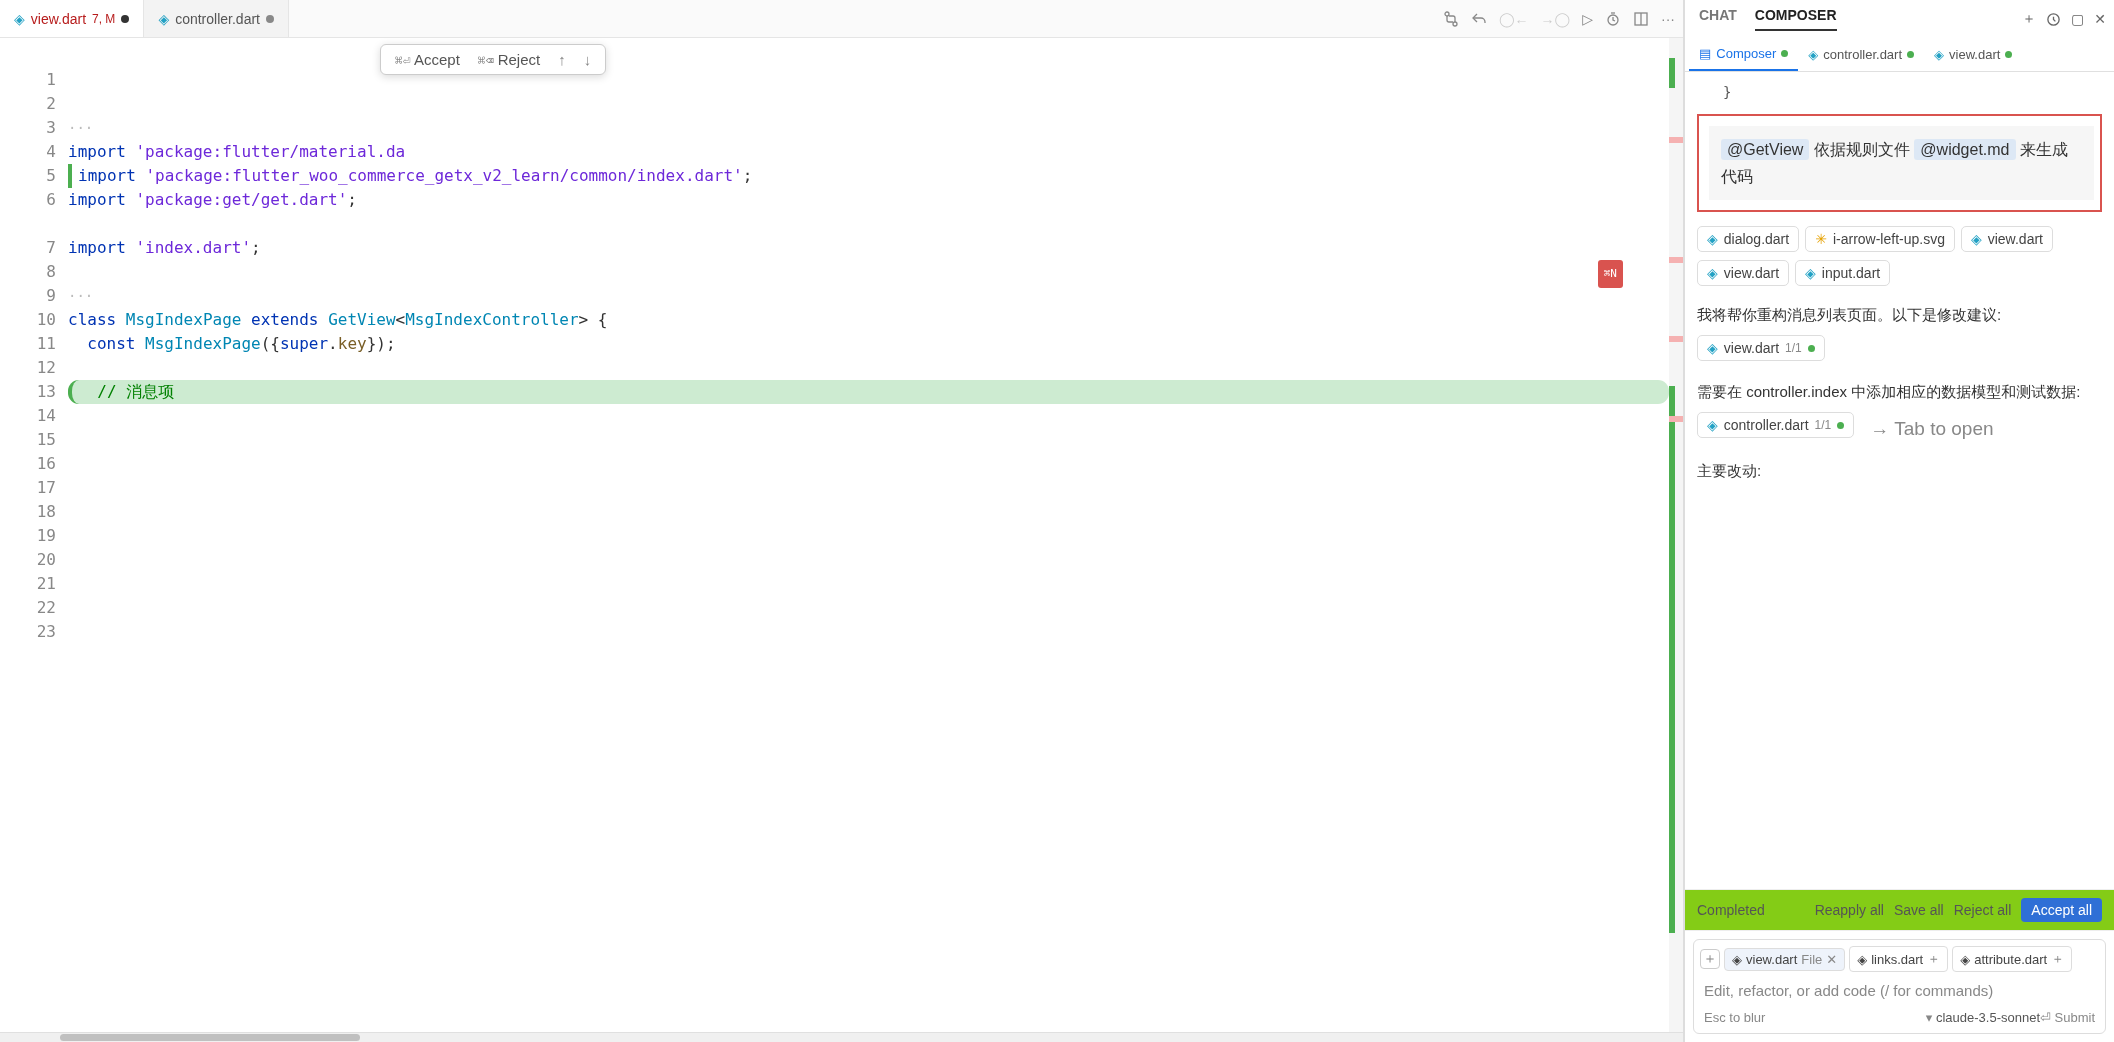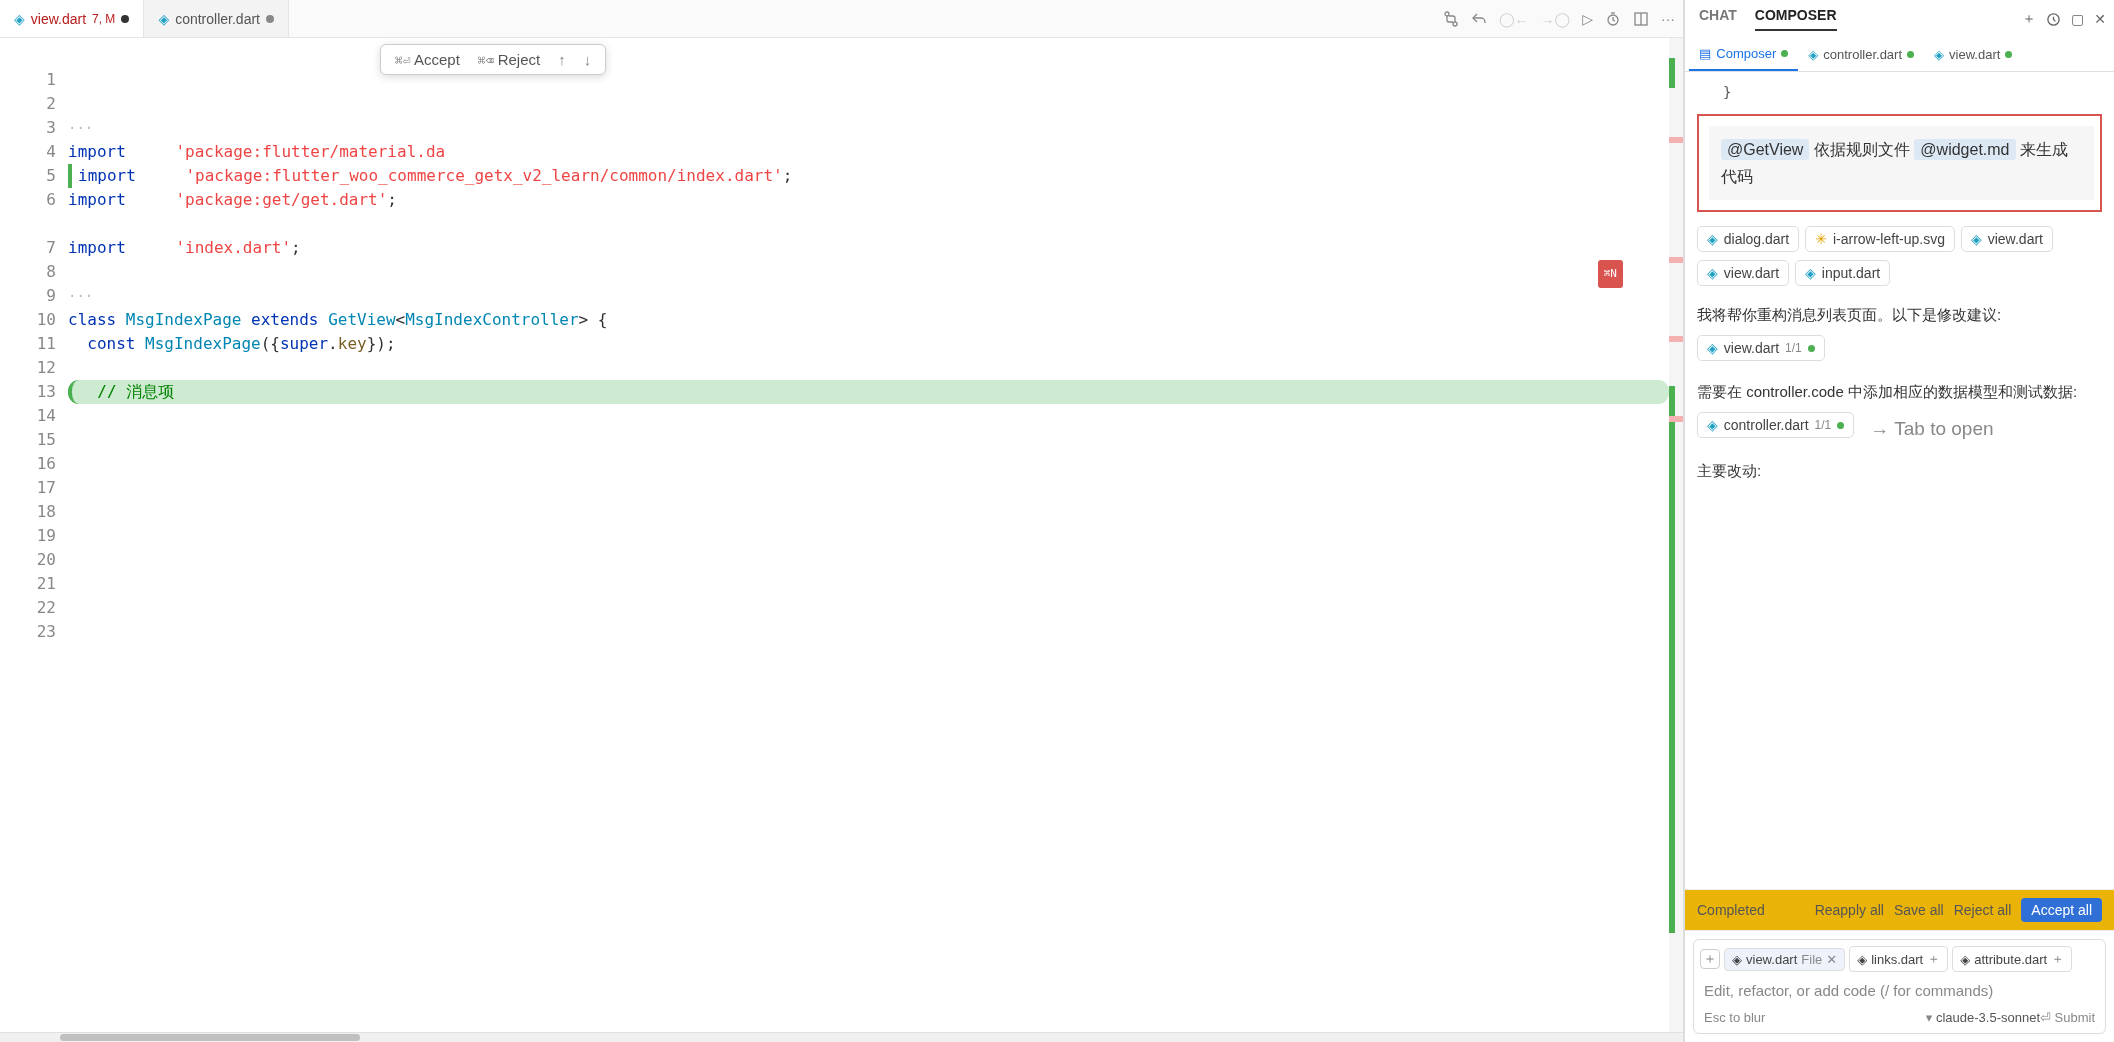--- a/index.html
+++ b/index.html
@@ -42,21 +42,21 @@
       color:#888; font-family: Menlo, Consolas, monospace; font-size:16px;
       user-select:none;
     }
     .gutter div{height:24px; line-height:24px;}
     .code {
       font-family: Menlo, Consolas, monospace; font-size:16px; line-height:24px;
       padding-top:6px; white-space:pre; position:relative; flex:1; min-width:0;
     }
     .code .line{height:24px; line-height:24px;}
     .kw{color:#0033b3;text-align:right;}
-    .str{color:#ef4444; font-weight:500;margin-left:40px;}
+    .str{color:#6d28d9; font-weight:500;}
     .cmt{color:#008000;}
     .type{color:#0086b3;}
     .ident{color:#795e26;}
     .punc{color:#333;}
     .faint{color:#bbb; font-size:14px;}
     .green-block{background:#cdebd1; display:inline-block; width:100%; padding-left:4px;border-radius:11px;}
     .bar-mod{border-left:4px solid #4caf50; padding-left:6px;}
     .inline-badge{
       position:absolute; right:46px; top: calc(6px + 9*24px);
       background:#d9534f; color:#fff; font-size:11px; padding:2px 6px;
@@ -120,21 +120,21 @@
       font-size:14px; background:#fff; color:#444;
     }
     .pill .dart-icon{color:#22a1c4;}
     .pill .svg-icon{color:#e6a100;}
     .pill .count{color:#888;font-size:12px;}
     .pill .g{width:7px;height:7px;border-radius:50%;background:#4caf50;}
     .tabhint{color:#888; font-size:19px;}
     .action-row{
       display:flex; align-items:center; gap:10px; padding:8px 12px;
       border-top:1px solid #eee;border-bottom:1px solid #eee;
-      font-size:14px; color:#555; background:#eab308;
+      font-size:14px; color:#555; background:#84cc16;
     }
     .action-row .sp{flex:1;}
     .action-row .link{color:#555;cursor:pointer;}
     .action-row .accept{background:#2f6fd6;color:#fff;padding:4px 10px;border-radius:4px;cursor:pointer;}
     .input-area{border:1px solid #ddd; margin:8px; border-radius:6px; display:flex; flex-direction:column;}
     .input-tabs{display:flex; align-items:center; gap:4px; padding:6px 6px 2px 6px; flex-wrap:wrap;}
     .input-tabs .plus{border:1px solid #ccc;border-radius:4px;width:20px;height:20px;display:flex;align-items:center;justify-content:center;color:#888;cursor:pointer;}
     .input-tabs .ftab{display:flex;align-items:center;gap:4px;border:1px solid #ddd;border-radius:4px;padding:3px 7px;font-size:13px;color:#444;}
     .input-tabs .ftab .x{color:#888;cursor:pointer;}
     .input-tabs .ftab .add{color:#888;}
@@ -311,21 +311,21 @@
           <span class="dart-icon">◈</span>
           <span>input.dart</span>
         </span></div>
     <p style="margin:12px 0 10px 0">我将帮你重构消息列表页面。以下是修改建议:</p>
     <span class="pill">
       <span class="dart-icon">◈</span>
       <span>view.dart</span>
       <span class="count">1/1</span>
       <span class="g"></span>
     </span>
-    <p style="margin:14px 0 10px 0">需要在 controller.code 中添加相应的数据模型和测试数据:</p>
+    <p style="margin:14px 0 10px 0">需要在 controller.index 中添加相应的数据模型和测试数据:</p>
     <div style="display:flex;align-items:center;gap:10px;">
       <span class="pill">
         <span class="dart-icon">◈</span>
         <span>controller.dart</span>
         <span class="count">1/1</span>
         <span class="g"></span>
       </span>
       <span class="tabhint">→ Tab to open</span>
     </div>
     <p style="margin:16px 0 4px 0">主要改动:</p>

